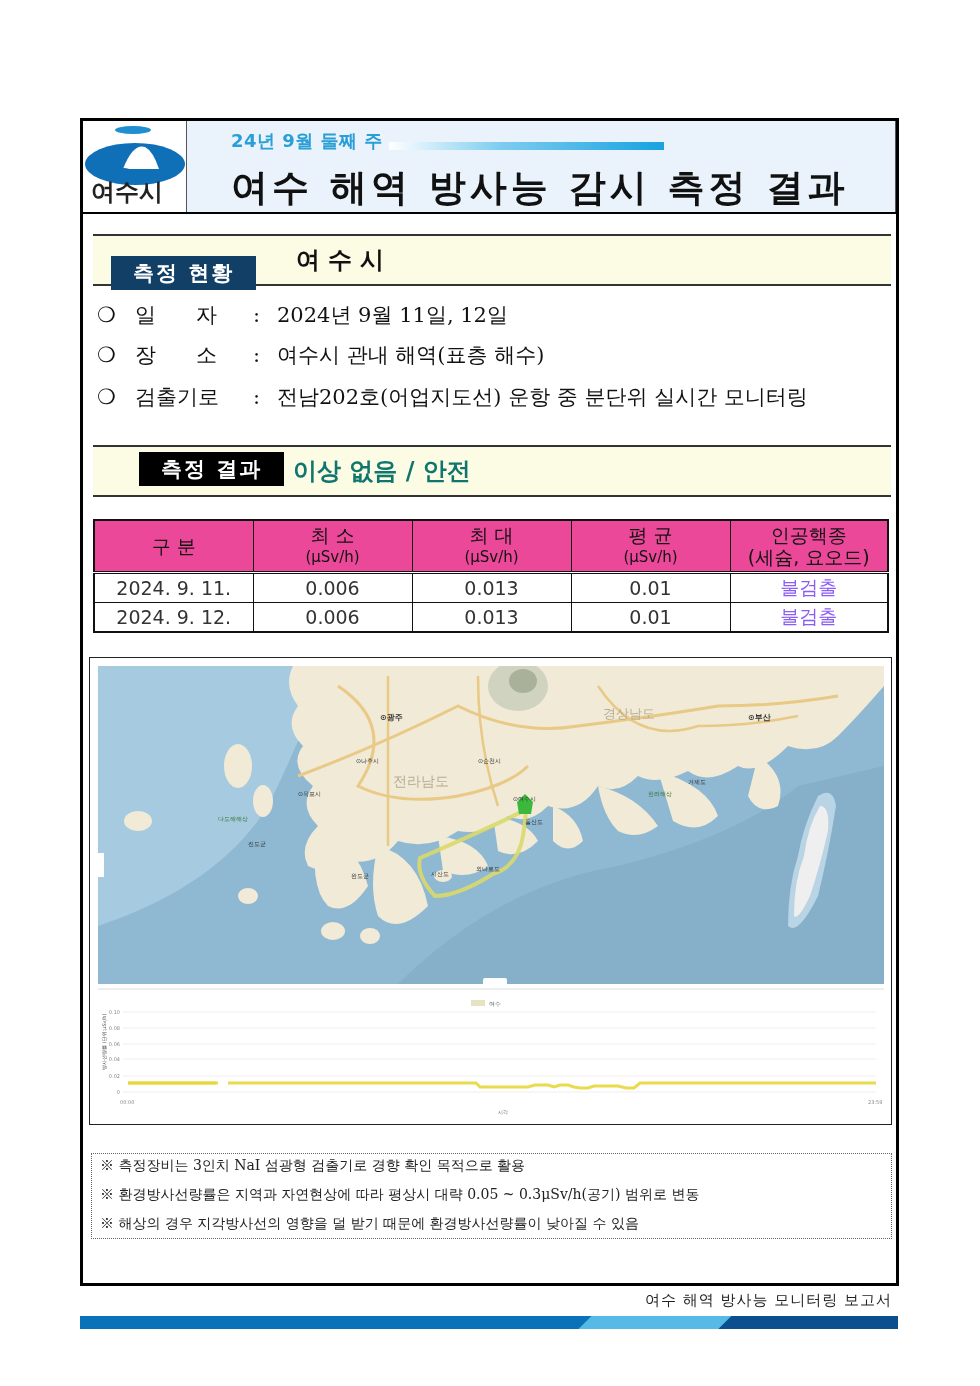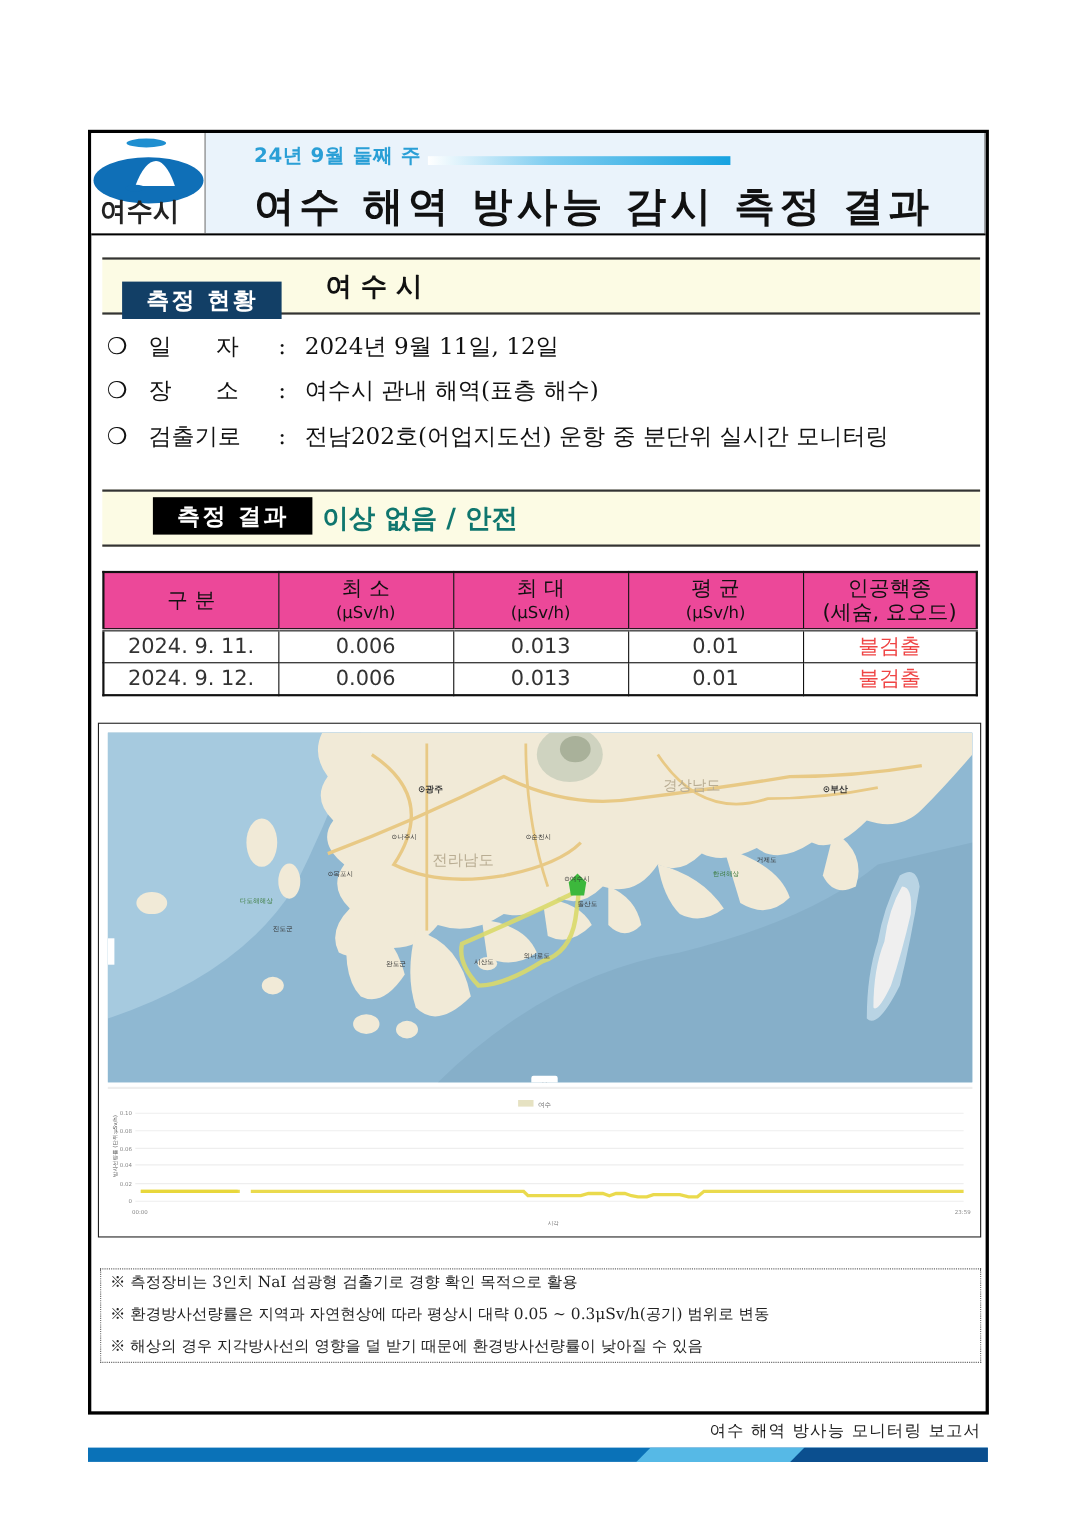--- a/index.html
+++ b/index.html
@@ -39,21 +39,21 @@
   .info-1 { top: 180px; }
   .info-2 { top: 220px; }
   .info-3 { top: 262px; }
 
   
   table.results { position: absolute; left: 10px; top: 398px; width: 796px; border-collapse: collapse; border: 2px solid #111; font-size: 19px; }
   table.results th, table.results td { border: 1px solid #111; text-align: center; font-weight: normal; }
   table.results th { background: #ec4899; height: 52px; line-height: 22px; border-bottom: 3px double #111; }
   table.results th .unit { font-size: 15px; display: block; }
   table.results td { height: 30px; color: #333; font-family: "DejaVu Sans", sans-serif; }
-  table.results td.nd { color: #ef4444; font-weight: normal; text-align: center; }
+  table.results td.nd { color: #8b5cf6; font-weight: normal; text-align: center; }
   table.results col.c1 { width: 159px; }
   table.results col.c2, table.results col.c3, table.results col.c4 { width: 159px; }
 
   
   .figure { position: absolute; left: 6px; top: 536px; width: 803px; height: 468px; border: 1px solid #222; background: #fff; }
   .map { position: absolute; left: 8px; top: 8px; width: 786px; height: 318px; background: #8fb8d2; overflow: hidden; }
   .map svg { position: absolute; left: 0; top: 0; }
   .map-collapse { position: absolute; left: 385px; top: 312px; width: 24px; height: 14px; background: #fff; border-radius: 2px; font-size: 10px; color: #999; text-align: center; line-height: 12px; }
   .map-left-tab { position: absolute; left: 0; top: 187px; width: 6px; height: 24px; background: #fff; }
   .chart { position: absolute; left: 8px; top: 330px; width: 786px; height: 130px; background: #fff; border-top: 2px solid #eee; }

